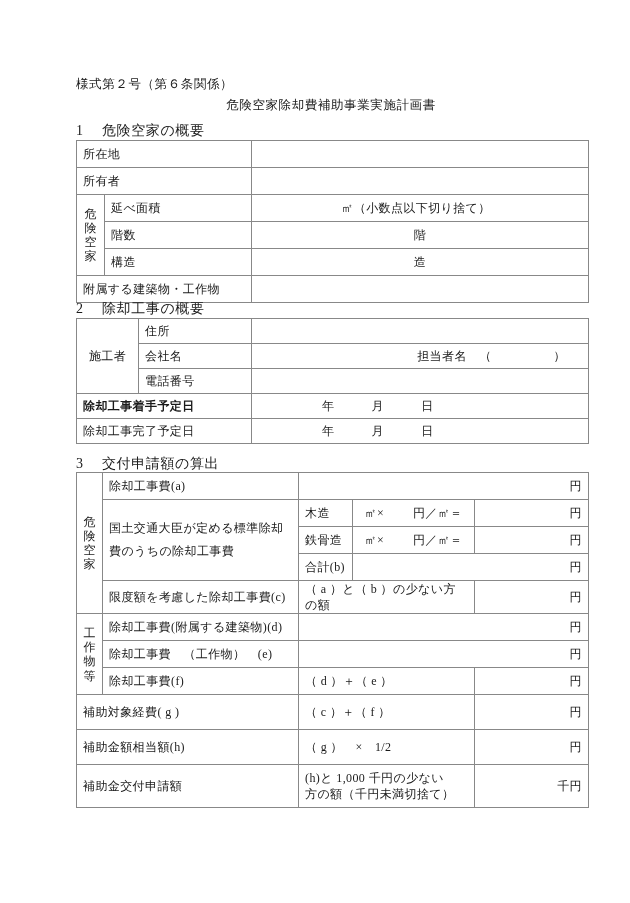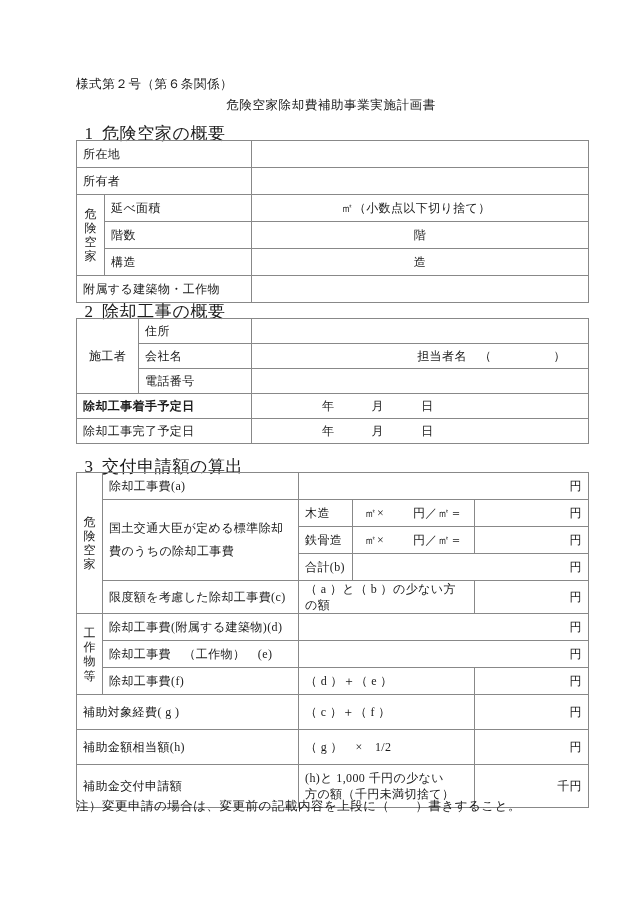--- a/index.html
+++ b/index.html
@@ -40,24 +40,23 @@
     width: 630px;
     text-align: center;
     font-size: 12.5px;
     letter-spacing: 0.6px;
     white-space: nowrap;
   }
 
   
   .sec-head {
     position: absolute;
-    font-size: 17px;
+    font-size: 14px;
     letter-spacing: 0.6px;
     white-space: nowrap;
-    text-align: center;
   }
   .sec-num { display: inline-block; width: 26px; }
 
   
   table.frm {
     position: absolute;
     border-collapse: collapse;
     table-layout: fixed;
     font-size: 12px;
     letter-spacing: 0.4px;
@@ -294,15 +293,14 @@
         <td colspan="2" class="l" style="height:42px;">補助金交付申請額</td>
         <td colspan="2" class="l two-line">
           <div>(h)と 1,000 千円の少ない</div>
           <div>方の額（千円未満切捨て）</div>
         </td>
         <td class="r">千円</td>
       </tr>
     </tbody>
   </table>
 
-  <div class="footnote">注）変更申請の場合は、変更前の記載内容を上段に（　　）書きすること。</div>
 
 </div>
 
 </body></html>

